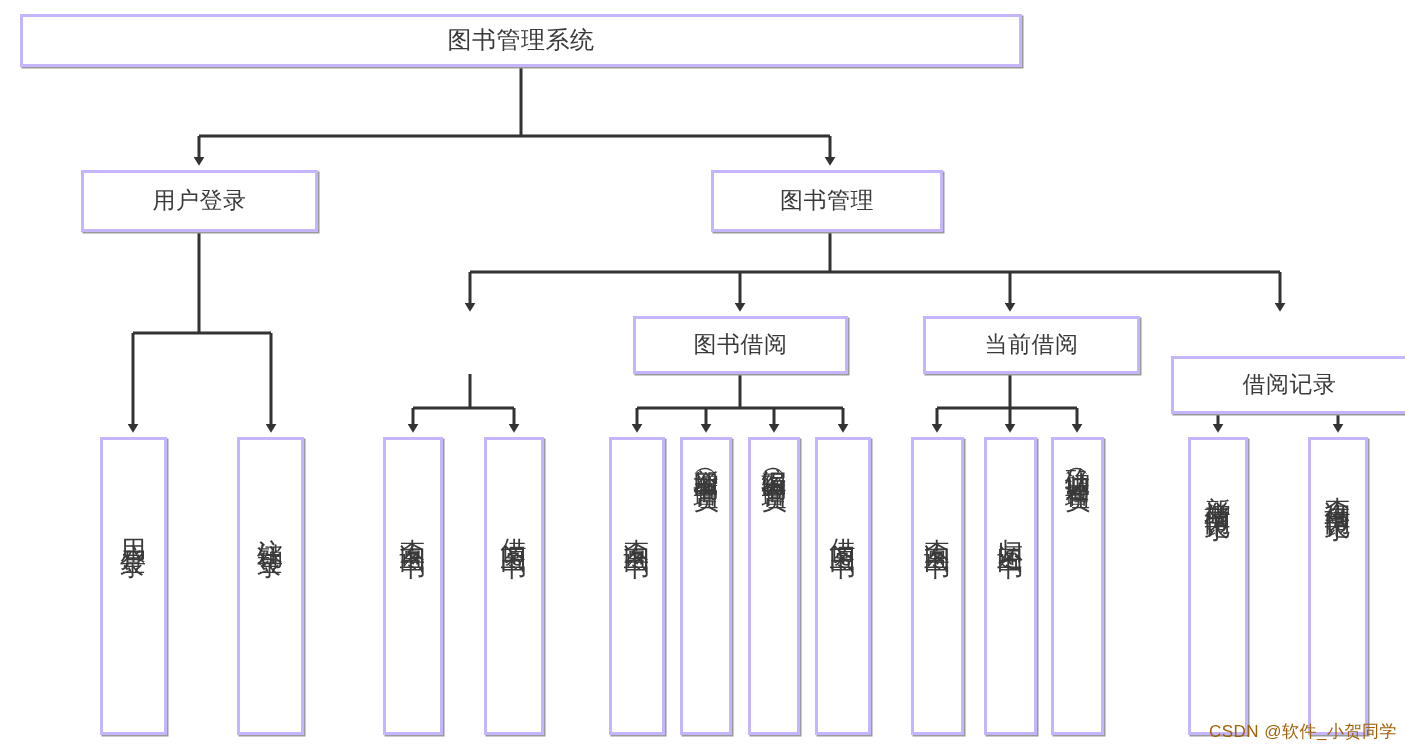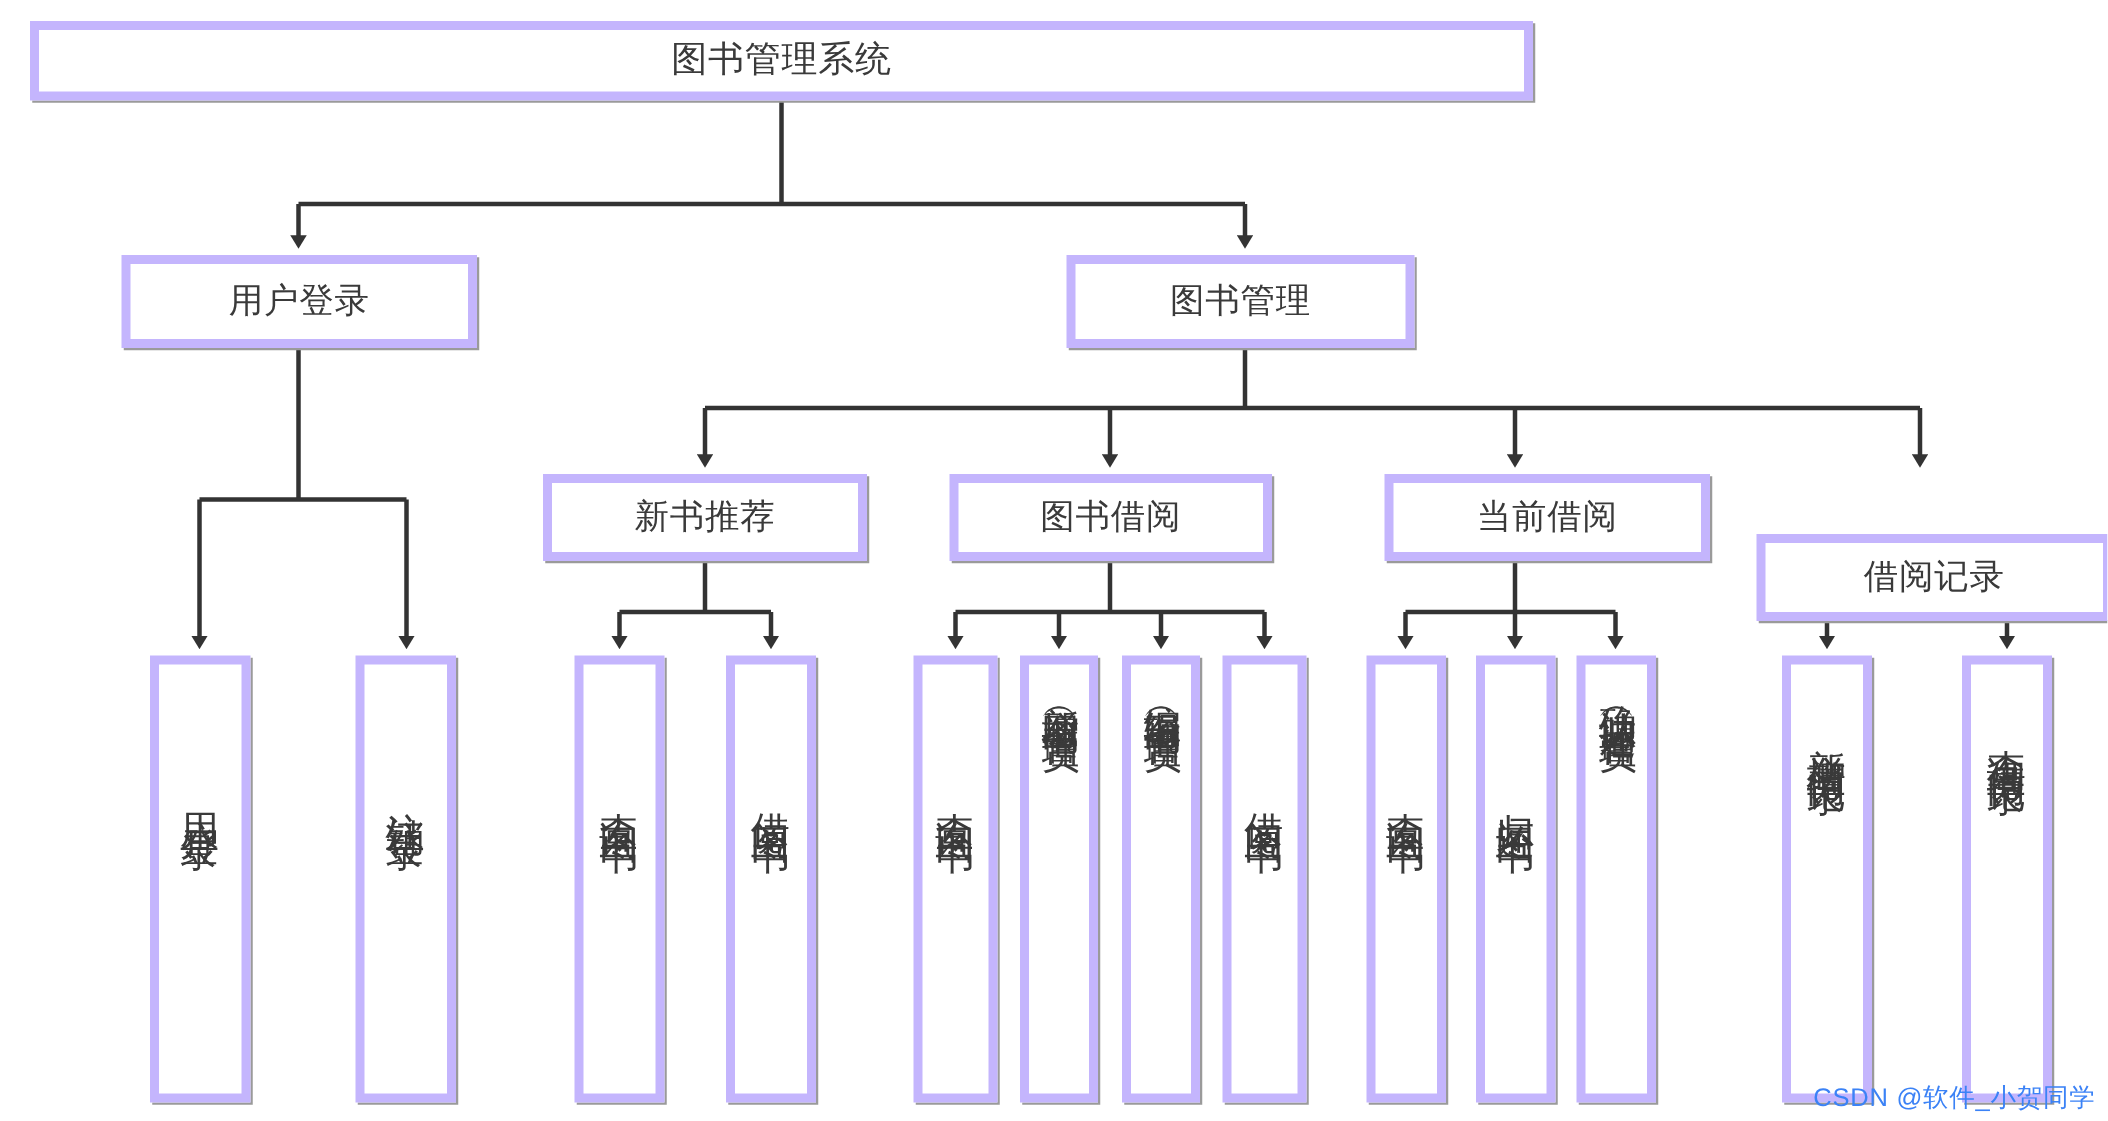--- a/index.html
+++ b/index.html
@@ -23,21 +23,21 @@
     left: 0;
     top: 0;
     width: 1405px;
     height: 747px;
     pointer-events: none;
   }
   .node {
     position: absolute;
     box-sizing: border-box;
     background: #ffffff;
-    border: 6px solid #c4b5fd;
+    border: 3px solid #c4b5fd;
     box-shadow: 1.5px 1.5px 0 0 #9a9a9a;
     display: flex;
     align-items: center;
     justify-content: center;
     color: #3a3a3a;
   }
   .node-label {
     display: block;
     text-align: center;
     line-height: 1.18;
@@ -64,21 +64,21 @@
     font-size: 26px;
     line-height: 1.0;
     letter-spacing: 5px;
     white-space: nowrap;
   }
   #watermark {
     position: absolute;
     right: 8px;
     bottom: 4px;
     font-size: 17px;
-    color: #3b82f6;
+    color: #a16207;
     letter-spacing: 0.5px;
     white-space: nowrap;
     font-family: "Liberation Sans", "DejaVu Sans", sans-serif;
   }
 </style>
 </head>
 <body>
 
 <div id="diagram-root">
 
@@ -136,23 +136,20 @@
     <span class="node-label">图书管理系统</span>
   </div>
 
   <div class="node horiz" style="left:81px; top:170px; width:237px; height:62px;">
     <span class="node-label">用户登录</span>
   </div>
   <div class="node horiz" style="left:711px; top:170px; width:232px; height:62px;">
     <span class="node-label">图书管理</span>
   </div>
 
-  <div class="node horiz" style="left:362px; top:316px; width:216px; height:58px;">
-    <span class="node-label">新书推荐</span>
-  </div>
   <div class="node horiz" style="left:633px; top:316px; width:215px; height:58px;">
     <span class="node-label">图书借阅</span>
   </div>
   <div class="node horiz" style="left:923px; top:316px; width:217px; height:58px;">
     <span class="node-label">当前借阅</span>
   </div>
   <div class="node horiz" style="left:1171px; top:316px; width:237px; height:58px;margin-top:40px;">
     <span class="node-label">借阅记录</span>
   </div>
 

